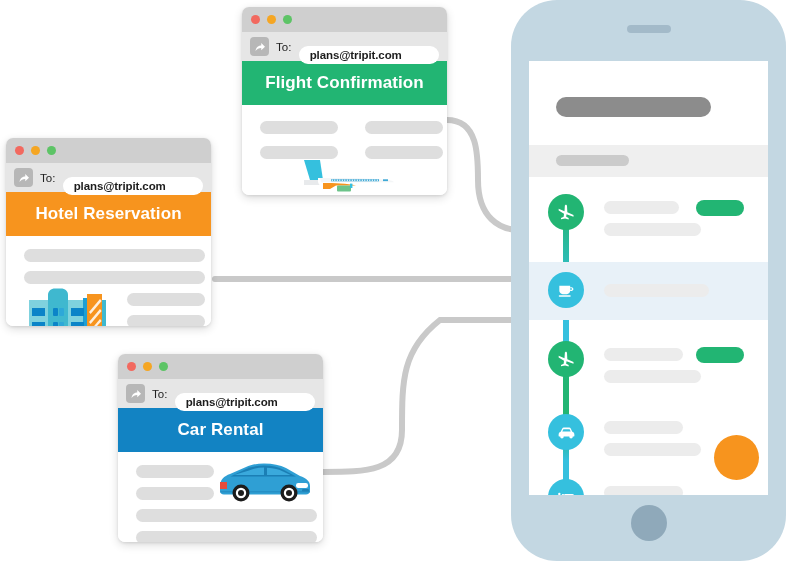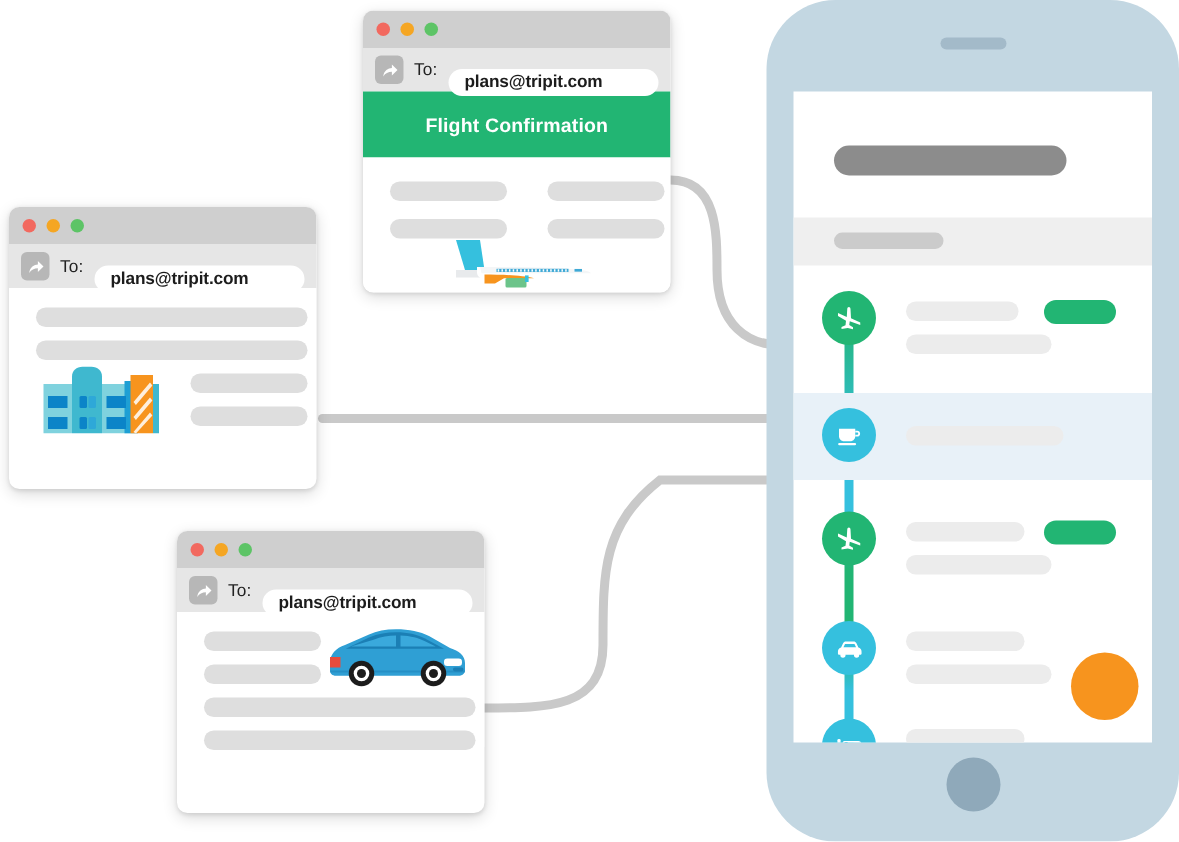--- a/index.html
+++ b/index.html
@@ -20,21 +20,21 @@
   .dot.green{background:#5dc466;}
   .win-tobar{height:29px;background:#e6e6e6;display:flex;align-items:center;padding:0 8px;}
   .fwd-btn{width:19px;height:19px;border-radius:4px;background:#b7b7b7;
            display:flex;align-items:center;justify-content:center;flex:0 0 auto;}
   .fwd-btn svg{display:block;}
   .to-label{font-size:11.5px;color:#222;margin:0 7px 0 7px;flex:0 0 auto;letter-spacing:.1px;}
   .to-field{flex:1 1 auto;height:18px;background:#ffffff;border-radius:9px;
             display:flex;align-items:center;padding-left:11px;margin-top:17px;}
   .to-field span{font-size:11.5px;color:#1c1c1c;font-weight:bold;letter-spacing:-.1px;}
   .win-banner{display:flex;align-items:center;justify-content:center;}
-  .win-banner span{color:#fff;font-size:13px;font-weight:bold;letter-spacing:.1px;}
+  .win-banner span{color:#fff;font-size:17px;font-weight:bold;letter-spacing:.1px;}
   .win-body{position:relative;background:#fff;}
   .bar{position:absolute;background:#dedede;border-radius:7px;height:13px;}
 
   
   #phone{position:absolute;left:511px;top:0px;width:275px;height:561px;
          background:#c3d7e2;border-radius:46px;}
   #phone-speaker{position:absolute;left:50%;margin-left:-22px;top:25px;width:44px;height:8px;
                  border-radius:4px;background:#a3bac9;}
   #phone-home{position:absolute;left:50%;margin-left:-18px;top:505px;width:36px;height:36px;
               border-radius:50%;background:#8fa9ba;}
@@ -217,20 +217,23 @@
       <span class="fwd-btn">
         <svg width="12" height="12" viewBox="0 0 24 24">
           <path d="M3 20 C4 12 9.5 9 14.5 8.8 L14.5 4 L22 11.4 L14.5 18.6 L14.5 13.8 C9.8 13.8 5.6 15.8 3 20 Z" fill="#ffffff"></path>
         </svg>
       </span>
       <span class="to-label">To:</span>
       <span class="to-field">
         <span title="plans@tripit.com">plans@tripit.com</span>
       </span>
     </div>
+    <div class="win-banner" style="height:44px;background:#f7941e;">
+      <span>Hotel Reservation</span>
+    </div>
     <div class="win-body" style="height:90px;">
       <div class="bar" style="left:18px;top:13px;width:181px;"></div>
       <div class="bar" style="left:18px;top:35px;width:181px;"></div>
       <div class="bar" style="left:121px;top:57px;width:78px;"></div>
       <div class="bar" style="left:121px;top:79px;width:78px;"></div>
 
       <svg style="position:absolute;left:21px;top:52px;" width="80" height="45" viewBox="0 0 80 45">
         <rect x="2" y="12" width="19" height="33" fill="#7fd2de"></rect>
         <rect x="41" y="12" width="19" height="33" fill="#7fd2de"></rect>
         <path d="M21 7 C21 3 24 0.5 28 0.5 L34 0.5 C38 0.5 41 3 41 7 L41 45 L21 45 Z" fill="#3fb8cf"></path>
@@ -267,20 +270,23 @@
       <span class="fwd-btn">
         <svg width="12" height="12" viewBox="0 0 24 24">
           <path d="M3 20 C4 12 9.5 9 14.5 8.8 L14.5 4 L22 11.4 L14.5 18.6 L14.5 13.8 C9.8 13.8 5.6 15.8 3 20 Z" fill="#ffffff"></path>
         </svg>
       </span>
       <span class="to-label">To:</span>
       <span class="to-field">
         <span title="plans@tripit.com">plans@tripit.com</span>
       </span>
     </div>
+    <div class="win-banner" style="height:44px;background:#1283c3;">
+      <span>Car Rental</span>
+    </div>
     <div class="win-body" style="height:90px;">
       <div class="bar" style="left:18px;top:13px;width:78px;"></div>
       <div class="bar" style="left:18px;top:35px;width:78px;"></div>
       <div class="bar" style="left:18px;top:57px;width:181px;"></div>
       <div class="bar" style="left:18px;top:79px;width:181px;"></div>
 
       <svg style="position:absolute;left:98px;top:6px;" width="100" height="46" viewBox="0 0 100 46">
         <path d="M4 28 C4 22 8 18 14 16 L30 9 C35 6.6 41 5.5 48 5.5 C57 5.5 64 7 70 10 L84 18 C90 20 94 23 94 28 L94 33 C94 35 92 36.5 90 36.5 L8 36.5 C5.5 36.5 4 35 4 33 Z" fill="#2f9fd4"></path>
         <path d="M30 11 C36 8.5 42 7.5 48 7.5 C56 7.5 62 9 67 11.5 L80 18.5 L14.5 18.5 Z" fill="#1b7fb5"></path>
         <path d="M33 12.5 C38 10.4 43 9.6 48 9.6 L48 17 L18 17 Z" fill="#3aa9dc"></path>

